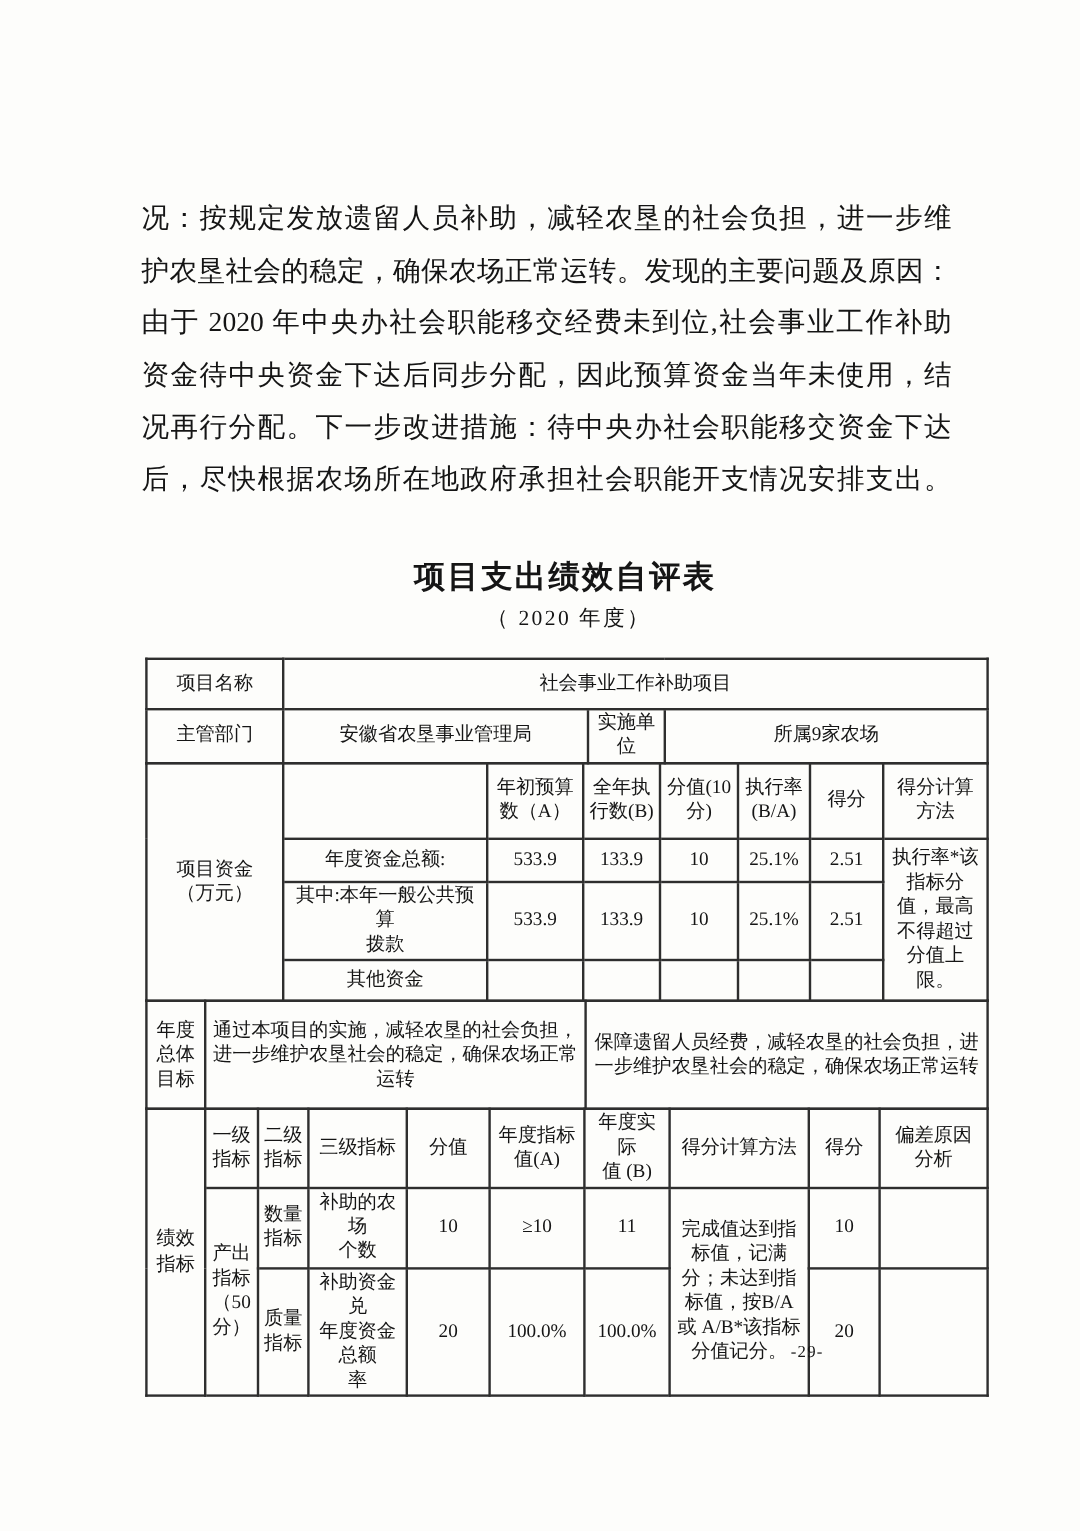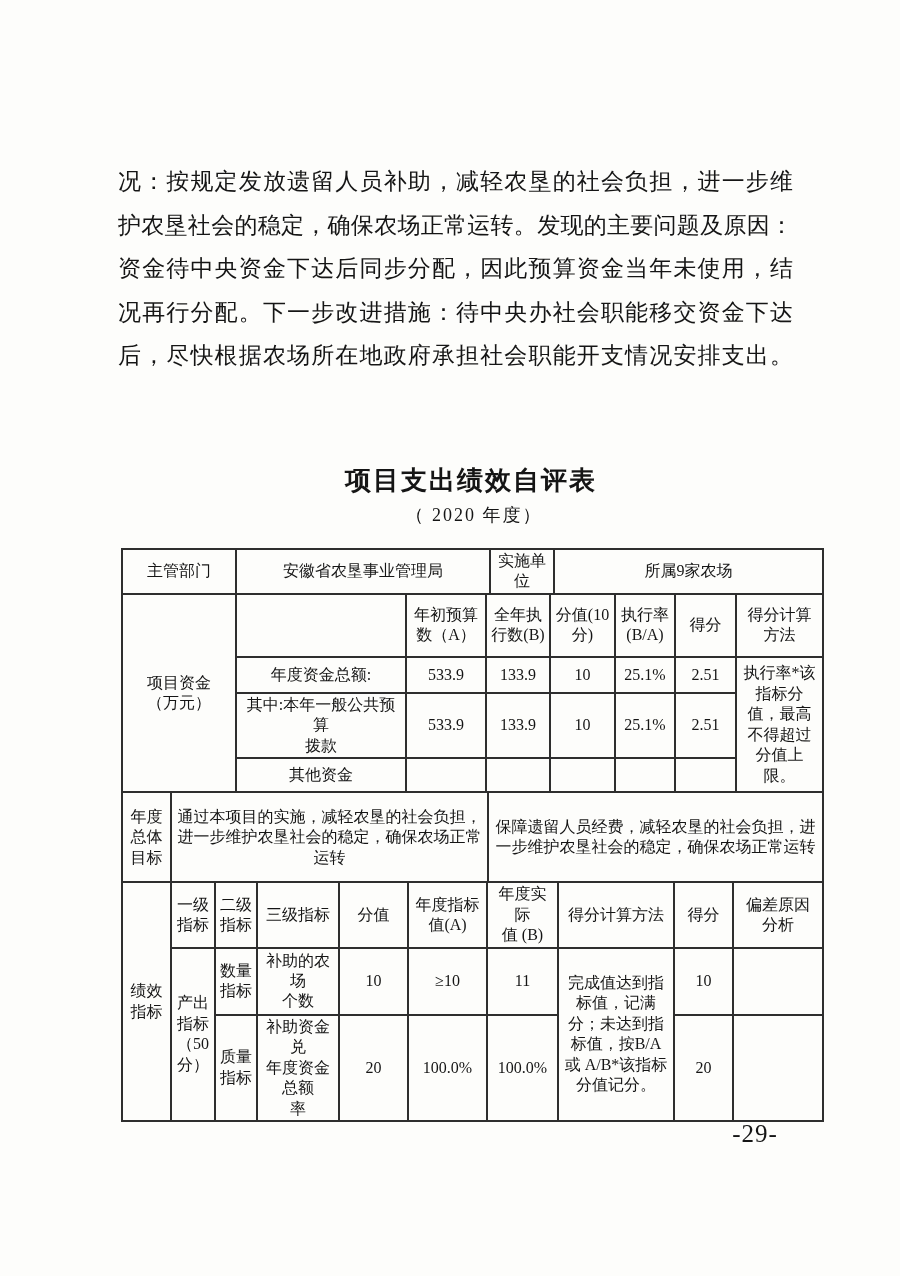--- a/index.html
+++ b/index.html
@@ -29,50 +29,55 @@
   table.t td {
     border:2px solid #2e2e2e; text-align:center; vertical-align:middle;
     white-space:pre-line; font-size:16px; line-height:1.28;
     padding:1px 3px; overflow:hidden;
   }
   td.fs15 { font-size:15px;border-radius:11px; }
   td.fs17 { font-size:17px; }
   td.method { font-size:15px; text-align:left; padding:2px 4px; line-height:1.45; }
   td.goal  { font-size:15px; line-height:1.55; padding:2px 5px; }
   .page-number {
-    position:absolute; top:1120px; left:700px; width:110px; text-align:center;
-    font-size:25px; letter-spacing:1px;
+    position:absolute; top:1120px; left:659px; width:110px; text-align:left;
+    font-size:14px; letter-spacing:1px;
   }
 </style>
 </head>
 <body>
 
 <div class="page">
 
   <div class="body-text">
     <div class="body-line">况：按规定发放遗留人员补助，减轻农垦的社会负担，进一步维</div>
     <div class="body-line">护农垦社会的稳定，确保农场正常运转。发现的主要问题及原因：</div>
+    <div class="body-line">由于 2020 年中央办社会职能移交经费未到位,社会事业工作补助</div>
     <div class="body-line">资金待中央资金下达后同步分配，因此预算资金当年未使用，结</div>
     <div class="body-line">况再行分配。下一步改进措施：待中央办社会职能移交资金下达</div>
     <div class="body-line">后，尽快根据农场所在地政府承担社会职能开支情况安排支出。</div>
   </div>
 
   <div class="doc-title">项目支出绩效自评表</div>
   <div class="doc-subtitle">（ 2020 年度）</div>
 
   <div class="table-stack">
 
     <table class="t">
       <colgroup>
           <col style="width:114px">
           <col style="width:254px">
           <col style="width:64px">
           <col style="width:269px">
         </colgroup>
       <tbody>
+          <tr style="height:42px">
+        <td class="fs17">项目名称</td>
+        <td class="fs17" colspan="3">社会事业工作补助项目</td>
+      </tr>
       <tr style="height:42px">
         <td class="fs17">主管部门</td>
         <td class="fs17">安徽省农垦事业管理局</td>
         <td class="fs15">实施单
 位</td>
         <td class="fs17">所属9家农场</td>
       </tr>
     </tbody>
       </table>
 

